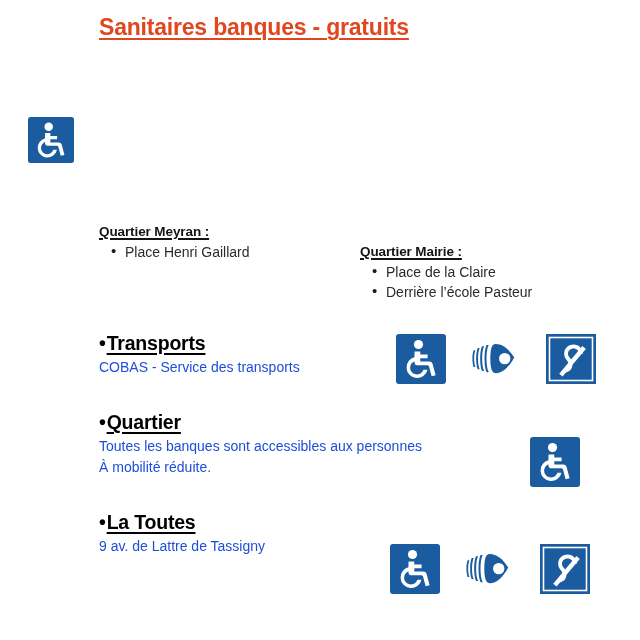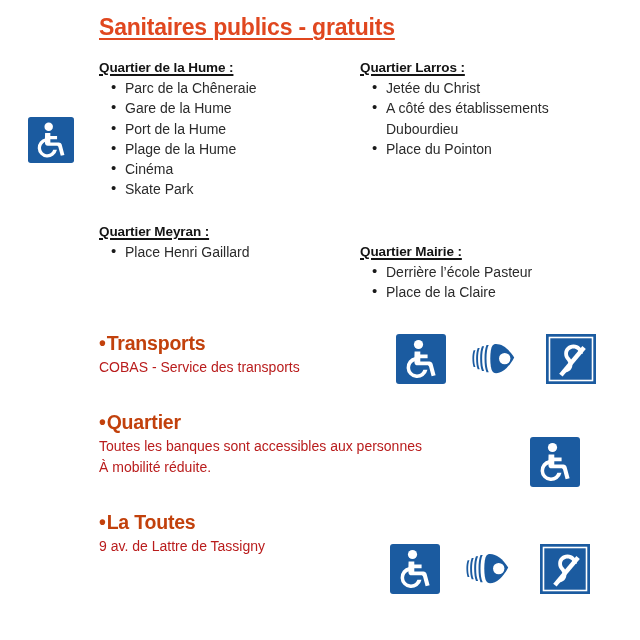--- a/index.html
+++ b/index.html
@@ -92,36 +92,37 @@
     position: absolute;
     left: 99px;
   }
   .sec-transports { top: 332px; }
   .sec-banques    { top: 411px; }
   .sec-poste      { top: 511px; }
 
   .sec-title {
     font-size: 19.5px;
     font-weight: bold;
-    color: #c2410c;
+    color: #000000;
+    text-decoration: underline;
     text-underline-offset: 3px;
     text-decoration-thickness: 2px;
     letter-spacing: -0.2px;
     white-space: nowrap;
     margin-bottom: 2px;
   }
   .sec-title .dot {
     display: inline-block;
     margin-right: 1px;
   }
 
   .sec-line {
     font-size: 14px;
     line-height: 21px;
-    color: #b91c1c;
+    color: #1d4ed8;
     white-space: nowrap;
   }
 
   
   .icon-row {
     position: absolute;
     display: flex;
     align-items: center;
   }
   .row-transports { left: 396px; top: 334px; gap: 26px; }
@@ -147,66 +148,47 @@
   .icn-left-wheel {
     width: 46px;
     height: 46px;
   }
 </style>
 </head>
 <body>
 
 <div class="page">
 
-  <div class="main-title">Sanitaires publics - gratuits</div>
+  <div class="main-title">Sanitaires banques - gratuits</div>
 
   <div class="left-icon">
     <svg class="icn icn-left-wheel" viewBox="0 0 50 50" xmlns="http://www.w3.org/2000/svg">
       <rect x="0" y="0" width="50" height="50" rx="3" ry="3" fill="#1B5BA0"></rect>
       <g fill="#ffffff">
         <circle cx="22.5" cy="10.5" r="4.6"></circle>
         <path d="M18.6 17.4 C18.6 17.4 18.2 27.5 18.6 29.2 C18.9 30.6 20 31.3 21.4 31.3 L31.2 31.3 C32.2 31.3 32.9 31.9 33.1 32.8 L35.6 42.2 L39.6 41.2 L36.6 30.0 C36.2 28.5 35.0 27.6 33.4 27.6 L24.3 27.6 L24.3 24.2 L31.6 24.2 L31.6 20.6 L24.3 20.6 L24.3 17.4 Z"></path>
         <path d="M19.3 23.0 A10.6 10.6 0 1 0 31.5 35.7 L27.4 35.7 A6.8 6.8 0 1 1 19.3 27.0 Z"></path>
       </g>
     </svg>
   </div>
 
-  <div class="quartier q-hume">
-    <div class="q-title">Quartier de la Hume :</div>
-    <ul class="q-list">
-      <li>Parc de la Chêneraie</li>
-      <li>Gare de la Hume</li>
-      <li>Port de la Hume</li>
-      <li>Plage de la Hume</li>
-      <li>Cinéma</li>
-      <li>Skate Park</li>
-    </ul>
-  </div>
-
-  <div class="quartier q-larros">
-    <div class="q-title">Quartier Larros :</div>
-    <ul class="q-list">
-      <li>Jetée du Christ</li>
-      <li>A côté des établissements Dubourdieu</li>
-      <li>Place du Pointon</li>
-    </ul>
-  </div>
+
 
   <div class="quartier q-meyran">
     <div class="q-title">Quartier Meyran :</div>
     <ul class="q-list">
       <li>Place Henri Gaillard</li>
     </ul>
   </div>
 
   <div class="quartier q-mairie">
     <div class="q-title">Quartier Mairie :</div>
     <ul class="q-list">
+      <li>Place de la Claire</li>
       <li>Derrière l’école Pasteur</li>
-      <li>Place de la Claire</li>
     </ul>
   </div>
 
   <div class="section sec-transports">
     <div class="sec-title">
       <span class="dot">•</span><span>Transports</span>
     </div>
     <div class="sec-line">COBAS - Service des transports</div>
   </div>
 

